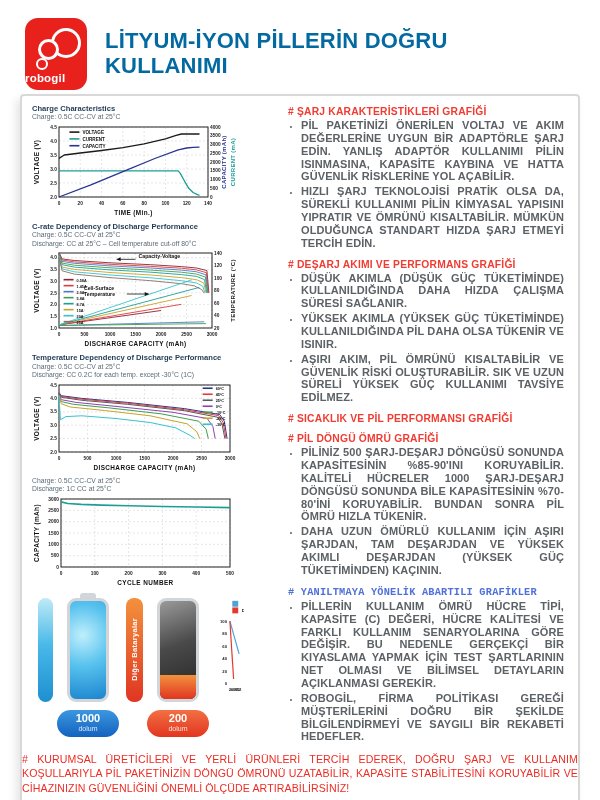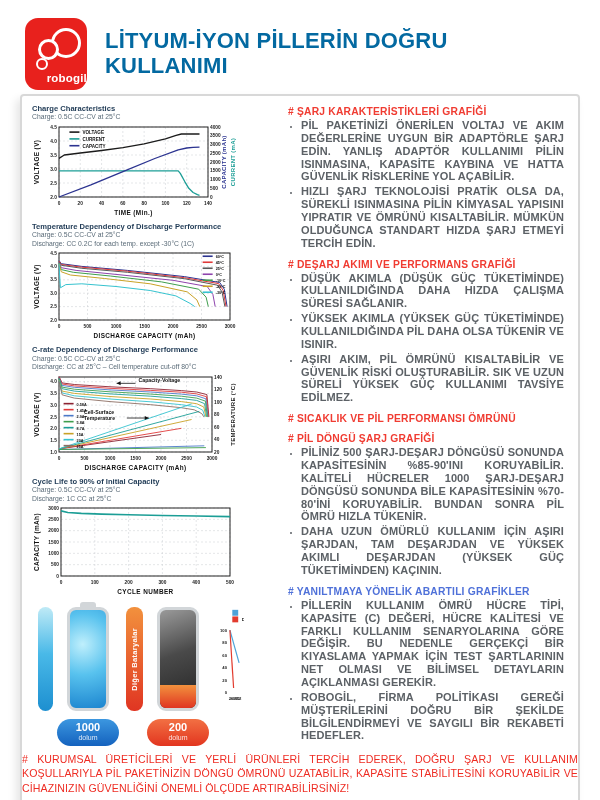--- a/index.html
+++ b/index.html
@@ -5,21 +5,21 @@
   html,body{margin:0;padding:0;background:#fff;}
   body{width:600px;height:800px;overflow:hidden;font-family:"Liberation Sans",sans-serif;-webkit-font-smoothing:antialiased;}
   .page{width:600px;height:800px;position:relative;background:#fff;}
 
   
   .header{display:flex;align-items:center;gap:18px;padding:12px 0 4px 25px;height:84px;}
   .logo{width:62px;height:72px;background:#e8211d;border-radius:13px;position:relative;flex:0 0 auto;}
   .logo .c1{position:absolute;left:26px;top:10px;width:24px;height:24px;border:3px solid #fff;border-radius:50%;}
   .logo .c2{position:absolute;left:13px;top:21px;width:15px;height:15px;border:3px solid #fff;border-radius:50%;background:#e8211d;}
   .logo .c3{position:absolute;left:11px;top:40px;width:8px;height:8px;border:2.5px solid #fff;border-radius:50%;}
-  .logo .logo-text{position:absolute;bottom:6px;left:0;right:0;text-align:right;color:#fff;font-weight:bold;font-size:11.5px;letter-spacing:.2px;}
+  .logo .logo-text{position:absolute;bottom:6px;left:0;right:0;text-align:left;color:#fff;font-weight:bold;font-size:11.5px;letter-spacing:.2px;}
   .page-title{max-width:450px;font-size:22px;line-height:1.12;font-weight:800;color:#0369a1;letter-spacing:.2px;}
 
   
   .card{position:absolute;left:20px;top:94px;width:560px;height:748px;border:2px solid #d8d8d8;border-radius:4px;background:#fff;box-shadow:-4px 5px 8px rgba(0,0,0,.10);box-sizing:border-box;padding:8px 10px 6px 10px;display:flex;gap:8px;}
 
   
   .left-col{width:212px;flex:0 0 auto;display:flex;flex-direction:column;gap:5px;}
   .fig{margin:0;}
   .fig-title{font-size:7.6px;font-weight:bold;color:#1f3a55;line-height:1.25;}
   .fig-sub{font-size:6.8px;color:#5a6b78;line-height:1.25;}
@@ -42,21 +42,21 @@
   .badge.blue{background:linear-gradient(180deg,#3c97e0,#1462be);}
   .badge.red{background:linear-gradient(180deg,#f27043,#e2351f);}
   .badge-num{font-size:11px;font-weight:800;}
   .badge-sub{font-size:7px;opacity:.85;margin-top:1px;}
   .plot.small{width:90px;height:96px;margin-top:2px;}
 
   
   .right-col{flex:1;display:flex;flex-direction:column;gap:7px;padding:2px 4px 0 6px;margin-left:30px;}
   .sec-title{font-size:10.3px;font-weight:800;letter-spacing:.2px;margin:0 0 2px 0;}
   .sec-title.red{color:#f03c32;}
-  .sec-title.blue{color:#4f71d9;}
+  .sec-title.blue{color:#4f71d9;font-family:Liberation Mono, monospace;}
   .sec ul{margin:0;padding-left:13px;}
   .sec li{font-size:11px;font-weight:bold;color:#5c6166;line-height:1.17;text-align:justify;margin-bottom:2px;letter-spacing:.1px;}
   .sec li::marker{color:#5c6166;font-size:8px;}
 
   
   .footer{position:absolute;left:22px;top:752px;width:556px;font-size:10.6px;font-weight:400;color:#ee2c23;line-height:1.35;text-align:justify;letter-spacing:.1px;}
 </style>
 </head>
 <body>
 
@@ -126,80 +126,20 @@
               <text transform="rotate(-90 203 40)" x="203" y="40" font-size="6" text-anchor="middle" font-weight="bold" fill="#1c9e96" letter-spacing="0.3">CURRENT (mA)</text>
               <polyline points="27.0,36.4 32.3,33.0 48.3,31.0 69.6,28.5 90.9,25.7 112.1,21.8 133.4,16.8 144.1,13.4 149.4,12.0 167.5,12.0" fill="none" stroke="#1b1b1b" stroke-width="1.3" stroke-linejoin="round"></polyline>
               <polyline points="27.0,48.8 146.2,48.8 148.3,51.4 152.6,59.3 156.8,66.3 161.1,70.5 165.4,72.7 167.5,73.3" fill="none" stroke="#1c9e96" stroke-width="1.3" stroke-linejoin="round"></polyline>
               <polyline points="27.0,75.0 58.9,62.8 90.9,49.6 122.8,36.5 146.2,27.8 154.7,26.0 161.1,25.3 167.5,25.1" fill="none" stroke="#2b3390" stroke-width="1.3" stroke-linejoin="round"></polyline>
               <line x1="37.43" y1="10.100000000000001" x2="47.43" y2="10.100000000000001" stroke="#1b1b1b" stroke-width="1.6"></line>
               <text x="50.43" y="12.4" font-size="4.6" font-weight="bold" fill="#111">VOLTAGE</text>
               <line x1="37.43" y1="16.900000000000002" x2="47.43" y2="16.900000000000002" stroke="#1c9e96" stroke-width="1.6"></line>
               <text x="50.43" y="19.200000000000003" font-size="4.6" font-weight="bold" fill="#111">CURRENT</text>
               <line x1="37.43" y1="23.7" x2="47.43" y2="23.7" stroke="#2b3390" stroke-width="1.6"></line>
               <text x="50.43" y="26" font-size="4.6" font-weight="bold" fill="#111">CAPACITY</text>
-            </svg></div>
-      </figure>
-
-      <figure class="fig">
-        <figcaption>
-          <div class="fig-title">Temperature Dependency of Discharge Performance</div>
-          <div class="fig-sub">Charge: 0.5C CC-CV at 25°C</div>
-          <div class="fig-sub">Discharge: CC 0.2C for each temp. except -30°C (1C)</div>
-        </figcaption>
-        <div class="plot" style="height:92px"><svg width="206" height="92" viewBox="0 0 206 92" xmlns="http://www.w3.org/2000/svg">
-              <line x1="27" y1="5" x2="27" y2="72" stroke="#c9ccd1" stroke-width="0.5" stroke-dasharray="2,2"></line>
-              <line x1="55.5" y1="5" x2="55.5" y2="72" stroke="#c9ccd1" stroke-width="0.5" stroke-dasharray="2,2"></line>
-              <line x1="84" y1="5" x2="84" y2="72" stroke="#c9ccd1" stroke-width="0.5" stroke-dasharray="2,2"></line>
-              <line x1="112.5" y1="5" x2="112.5" y2="72" stroke="#c9ccd1" stroke-width="0.5" stroke-dasharray="2,2"></line>
-              <line x1="141" y1="5" x2="141" y2="72" stroke="#c9ccd1" stroke-width="0.5" stroke-dasharray="2,2"></line>
-              <line x1="169.5" y1="5" x2="169.5" y2="72" stroke="#c9ccd1" stroke-width="0.5" stroke-dasharray="2,2"></line>
-              <line x1="198" y1="5" x2="198" y2="72" stroke="#c9ccd1" stroke-width="0.5" stroke-dasharray="2,2"></line>
-              <line x1="27" y1="72" x2="198" y2="72" stroke="#c9ccd1" stroke-width="0.5" stroke-dasharray="2,2"></line>
-              <line x1="27" y1="58.6" x2="198" y2="58.6" stroke="#c9ccd1" stroke-width="0.5" stroke-dasharray="2,2"></line>
-              <line x1="27" y1="45.2" x2="198" y2="45.2" stroke="#c9ccd1" stroke-width="0.5" stroke-dasharray="2,2"></line>
-              <line x1="27" y1="31.800000000000004" x2="198" y2="31.800000000000004" stroke="#c9ccd1" stroke-width="0.5" stroke-dasharray="2,2"></line>
-              <line x1="27" y1="18.4" x2="198" y2="18.4" stroke="#c9ccd1" stroke-width="0.5" stroke-dasharray="2,2"></line>
-              <line x1="27" y1="5" x2="198" y2="5" stroke="#c9ccd1" stroke-width="0.5" stroke-dasharray="2,2"></line>
-              <rect x="27" y="5" width="171" height="67" fill="none" stroke="#222" stroke-width="1"></rect>
-              <text x="27" y="79.8" font-size="4.8" text-anchor="middle" font-weight="bold" fill="#222">0</text>
-              <text x="55.5" y="79.8" font-size="4.8" text-anchor="middle" font-weight="bold" fill="#222">500</text>
-              <text x="84" y="79.8" font-size="4.8" text-anchor="middle" font-weight="bold" fill="#222">1000</text>
-              <text x="112.5" y="79.8" font-size="4.8" text-anchor="middle" font-weight="bold" fill="#222">1500</text>
-              <text x="141" y="79.8" font-size="4.8" text-anchor="middle" font-weight="bold" fill="#222">2000</text>
-              <text x="169.5" y="79.8" font-size="4.8" text-anchor="middle" font-weight="bold" fill="#222">2500</text>
-              <text x="198" y="79.8" font-size="4.8" text-anchor="middle" font-weight="bold" fill="#222">3000</text>
-              <text x="25" y="73.68" font-size="4.8" text-anchor="end" font-weight="bold" fill="#222">2.0</text>
-              <text x="25" y="60.28" font-size="4.8" text-anchor="end" font-weight="bold" fill="#222">2.5</text>
-              <text x="25" y="46.88" font-size="4.8" text-anchor="end" font-weight="bold" fill="#222">3.0</text>
-              <text x="25" y="33.480000000000004" font-size="4.8" text-anchor="end" font-weight="bold" fill="#222">3.5</text>
-              <text x="25" y="20.08" font-size="4.8" text-anchor="end" font-weight="bold" fill="#222">4.0</text>
-              <text x="25" y="6.68" font-size="4.8" text-anchor="end" font-weight="bold" fill="#222">4.5</text>
-              <text x="112.5" y="90" font-size="6.4" text-anchor="middle" font-weight="bold" fill="#111" letter-spacing="0.4">DISCHARGE CAPACITY (mAh)</text>
-              <text transform="rotate(-90 7 38.5)" x="7" y="38.5" font-size="6.4" text-anchor="middle" font-weight="bold" fill="#111" letter-spacing="0.4">VOLTAGE (V)</text>
-              <polyline points="27.0,12.5 29.3,15.7 49.8,18.4 95.4,22.4 152.4,28.6 187.7,34.5 192.3,41.2 195.1,58.6" fill="none" stroke="#2b3390" stroke-width="1" stroke-linejoin="round"></polyline>
-              <polyline points="27.0,13.0 29.3,16.5 49.8,19.2 95.4,23.2 152.4,29.7 186.6,35.6 191.2,42.5 194.0,58.6" fill="none" stroke="#e03a3a" stroke-width="1" stroke-linejoin="round"></polyline>
-              <polyline points="27.0,13.6 29.3,17.3 49.8,20.3 95.4,24.3 152.4,30.7 185.5,37.2 190.0,43.9 192.9,58.6" fill="none" stroke="#5a5a5a" stroke-width="1" stroke-linejoin="round"></polyline>
-              <polyline points="27.0,14.4 29.3,19.7 44.1,22.4 84.0,26.4 141.0,32.3 175.2,38.5 180.9,46.5 183.2,58.6" fill="none" stroke="#8e44ad" stroke-width="1" stroke-linejoin="round"></polyline>
-              <polyline points="27.0,15.2 29.3,21.6 41.3,24.3 78.3,28.0 129.6,33.9 166.7,41.2 174.1,49.2 176.3,58.6" fill="none" stroke="#3f9e4d" stroke-width="1" stroke-linejoin="round"></polyline>
-              <polyline points="27.0,15.7 29.3,23.8 38.4,27.0 72.6,30.5 118.2,35.8 155.3,43.9 164.9,51.9 167.8,58.6" fill="none" stroke="#c9a227" stroke-width="1" stroke-linejoin="round"></polyline>
-              <polyline points="27.0,15.7 28.4,39.8 33.8,36.6 49.8,35.8 84.0,38.5 118.2,42.5 143.9,47.9 158.1,55.4 162.7,58.6" fill="none" stroke="#36c3cf" stroke-width="1" stroke-linejoin="round"></polyline>
-              <line x1="170.64" y1="8.24" x2="180.64" y2="8.24" stroke="#2b3390" stroke-width="1.6"></line>
-              <text x="183.64" y="10.14" font-size="3.8" font-weight="bold" fill="#111">60°C</text>
-              <line x1="170.64" y1="14.24" x2="180.64" y2="14.24" stroke="#e03a3a" stroke-width="1.6"></line>
-              <text x="183.64" y="16.14" font-size="3.8" font-weight="bold" fill="#111">45°C</text>
-              <line x1="170.64" y1="20.24" x2="180.64" y2="20.24" stroke="#5a5a5a" stroke-width="1.6"></line>
-              <text x="183.64" y="22.14" font-size="3.8" font-weight="bold" fill="#111">25°C</text>
-              <line x1="170.64" y1="26.24" x2="180.64" y2="26.24" stroke="#8e44ad" stroke-width="1.6"></line>
-              <text x="183.64" y="28.14" font-size="3.8" font-weight="bold" fill="#111">0°C</text>
-              <line x1="170.64" y1="32.24" x2="180.64" y2="32.24" stroke="#3f9e4d" stroke-width="1.6"></line>
-              <text x="183.64" y="34.14" font-size="3.8" font-weight="bold" fill="#111">-10°C</text>
-              <line x1="170.64" y1="38.24" x2="180.64" y2="38.24" stroke="#c9a227" stroke-width="1.6"></line>
-              <text x="183.64" y="40.14" font-size="3.8" font-weight="bold" fill="#111">-20°C</text>
-              <line x1="170.64" y1="44.24" x2="180.64" y2="44.24" stroke="#36c3cf" stroke-width="1.6"></line>
-              <text x="183.64" y="46.14" font-size="3.8" font-weight="bold" fill="#111">-30°C</text>
             </svg></div>
       </figure>
 
       <figure class="fig">
         <figcaption>
           <div class="fig-title">C-rate Dependency of Discharge Performance</div>
           <div class="fig-sub">Charge: 0.5C CC-CV at 25°C</div>
           <div class="fig-sub">Discharge: CC at 25°C – Cell temperature cut-off 80°C</div>
         </figcaption>
         <div class="plot" style="height:100px"><svg width="206" height="100" viewBox="0 0 206 100" xmlns="http://www.w3.org/2000/svg">
@@ -278,21 +218,80 @@
               <text x="51.989999999999995" y="47.65625" font-size="5.2" font-weight="bold" fill="#111">Temperature</text>
               <line x1="103.5" y1="11.328125" x2="84.63" y2="11.328125" stroke="#111" stroke-width="0.8"></line>
               <polygon points="84.63,11.328125 88.63,9.328125 88.63,13.328125" fill="#111"></polygon>
               <line x1="94.83" y1="46.01562499999999" x2="116.76" y2="46.01562499999999" stroke="#111" stroke-width="0.8"></line>
               <polygon points="116.76,46.01562499999999 112.76,44.01562499999999 112.76,48.01562499999999" fill="#111"></polygon>
             </svg></div>
       </figure>
 
       <figure class="fig">
         <figcaption>
-          <div class="fig-title">Cycle Life to 90% of Initial Capacity</div>
+          <div class="fig-title">Temperature Dependency of Discharge Performance</div>
+          <div class="fig-sub">Charge: 0.5C CC-CV at 25°C</div>
+          <div class="fig-sub">Discharge: CC 0.2C for each temp. except -30°C (1C)</div>
+        </figcaption>
+        <div class="plot" style="height:92px"><svg width="206" height="92" viewBox="0 0 206 92" xmlns="http://www.w3.org/2000/svg">
+              <line x1="27" y1="5" x2="27" y2="72" stroke="#c9ccd1" stroke-width="0.5" stroke-dasharray="2,2"></line>
+              <line x1="55.5" y1="5" x2="55.5" y2="72" stroke="#c9ccd1" stroke-width="0.5" stroke-dasharray="2,2"></line>
+              <line x1="84" y1="5" x2="84" y2="72" stroke="#c9ccd1" stroke-width="0.5" stroke-dasharray="2,2"></line>
+              <line x1="112.5" y1="5" x2="112.5" y2="72" stroke="#c9ccd1" stroke-width="0.5" stroke-dasharray="2,2"></line>
+              <line x1="141" y1="5" x2="141" y2="72" stroke="#c9ccd1" stroke-width="0.5" stroke-dasharray="2,2"></line>
+              <line x1="169.5" y1="5" x2="169.5" y2="72" stroke="#c9ccd1" stroke-width="0.5" stroke-dasharray="2,2"></line>
+              <line x1="198" y1="5" x2="198" y2="72" stroke="#c9ccd1" stroke-width="0.5" stroke-dasharray="2,2"></line>
+              <line x1="27" y1="72" x2="198" y2="72" stroke="#c9ccd1" stroke-width="0.5" stroke-dasharray="2,2"></line>
+              <line x1="27" y1="58.6" x2="198" y2="58.6" stroke="#c9ccd1" stroke-width="0.5" stroke-dasharray="2,2"></line>
+              <line x1="27" y1="45.2" x2="198" y2="45.2" stroke="#c9ccd1" stroke-width="0.5" stroke-dasharray="2,2"></line>
+              <line x1="27" y1="31.800000000000004" x2="198" y2="31.800000000000004" stroke="#c9ccd1" stroke-width="0.5" stroke-dasharray="2,2"></line>
+              <line x1="27" y1="18.4" x2="198" y2="18.4" stroke="#c9ccd1" stroke-width="0.5" stroke-dasharray="2,2"></line>
+              <line x1="27" y1="5" x2="198" y2="5" stroke="#c9ccd1" stroke-width="0.5" stroke-dasharray="2,2"></line>
+              <rect x="27" y="5" width="171" height="67" fill="none" stroke="#222" stroke-width="1"></rect>
+              <text x="27" y="79.8" font-size="4.8" text-anchor="middle" font-weight="bold" fill="#222">0</text>
+              <text x="55.5" y="79.8" font-size="4.8" text-anchor="middle" font-weight="bold" fill="#222">500</text>
+              <text x="84" y="79.8" font-size="4.8" text-anchor="middle" font-weight="bold" fill="#222">1000</text>
+              <text x="112.5" y="79.8" font-size="4.8" text-anchor="middle" font-weight="bold" fill="#222">1500</text>
+              <text x="141" y="79.8" font-size="4.8" text-anchor="middle" font-weight="bold" fill="#222">2000</text>
+              <text x="169.5" y="79.8" font-size="4.8" text-anchor="middle" font-weight="bold" fill="#222">2500</text>
+              <text x="198" y="79.8" font-size="4.8" text-anchor="middle" font-weight="bold" fill="#222">3000</text>
+              <text x="25" y="73.68" font-size="4.8" text-anchor="end" font-weight="bold" fill="#222">2.0</text>
+              <text x="25" y="60.28" font-size="4.8" text-anchor="end" font-weight="bold" fill="#222">2.5</text>
+              <text x="25" y="46.88" font-size="4.8" text-anchor="end" font-weight="bold" fill="#222">3.0</text>
+              <text x="25" y="33.480000000000004" font-size="4.8" text-anchor="end" font-weight="bold" fill="#222">3.5</text>
+              <text x="25" y="20.08" font-size="4.8" text-anchor="end" font-weight="bold" fill="#222">4.0</text>
+              <text x="25" y="6.68" font-size="4.8" text-anchor="end" font-weight="bold" fill="#222">4.5</text>
+              <text x="112.5" y="90" font-size="6.4" text-anchor="middle" font-weight="bold" fill="#111" letter-spacing="0.4">DISCHARGE CAPACITY (mAh)</text>
+              <text transform="rotate(-90 7 38.5)" x="7" y="38.5" font-size="6.4" text-anchor="middle" font-weight="bold" fill="#111" letter-spacing="0.4">VOLTAGE (V)</text>
+              <polyline points="27.0,12.5 29.3,15.7 49.8,18.4 95.4,22.4 152.4,28.6 187.7,34.5 192.3,41.2 195.1,58.6" fill="none" stroke="#2b3390" stroke-width="1" stroke-linejoin="round"></polyline>
+              <polyline points="27.0,13.0 29.3,16.5 49.8,19.2 95.4,23.2 152.4,29.7 186.6,35.6 191.2,42.5 194.0,58.6" fill="none" stroke="#e03a3a" stroke-width="1" stroke-linejoin="round"></polyline>
+              <polyline points="27.0,13.6 29.3,17.3 49.8,20.3 95.4,24.3 152.4,30.7 185.5,37.2 190.0,43.9 192.9,58.6" fill="none" stroke="#5a5a5a" stroke-width="1" stroke-linejoin="round"></polyline>
+              <polyline points="27.0,14.4 29.3,19.7 44.1,22.4 84.0,26.4 141.0,32.3 175.2,38.5 180.9,46.5 183.2,58.6" fill="none" stroke="#8e44ad" stroke-width="1" stroke-linejoin="round"></polyline>
+              <polyline points="27.0,15.2 29.3,21.6 41.3,24.3 78.3,28.0 129.6,33.9 166.7,41.2 174.1,49.2 176.3,58.6" fill="none" stroke="#3f9e4d" stroke-width="1" stroke-linejoin="round"></polyline>
+              <polyline points="27.0,15.7 29.3,23.8 38.4,27.0 72.6,30.5 118.2,35.8 155.3,43.9 164.9,51.9 167.8,58.6" fill="none" stroke="#c9a227" stroke-width="1" stroke-linejoin="round"></polyline>
+              <polyline points="27.0,15.7 28.4,39.8 33.8,36.6 49.8,35.8 84.0,38.5 118.2,42.5 143.9,47.9 158.1,55.4 162.7,58.6" fill="none" stroke="#36c3cf" stroke-width="1" stroke-linejoin="round"></polyline>
+              <line x1="170.64" y1="8.24" x2="180.64" y2="8.24" stroke="#2b3390" stroke-width="1.6"></line>
+              <text x="183.64" y="10.14" font-size="3.8" font-weight="bold" fill="#111">60°C</text>
+              <line x1="170.64" y1="14.24" x2="180.64" y2="14.24" stroke="#e03a3a" stroke-width="1.6"></line>
+              <text x="183.64" y="16.14" font-size="3.8" font-weight="bold" fill="#111">45°C</text>
+              <line x1="170.64" y1="20.24" x2="180.64" y2="20.24" stroke="#5a5a5a" stroke-width="1.6"></line>
+              <text x="183.64" y="22.14" font-size="3.8" font-weight="bold" fill="#111">25°C</text>
+              <line x1="170.64" y1="26.24" x2="180.64" y2="26.24" stroke="#8e44ad" stroke-width="1.6"></line>
+              <text x="183.64" y="28.14" font-size="3.8" font-weight="bold" fill="#111">0°C</text>
+              <line x1="170.64" y1="32.24" x2="180.64" y2="32.24" stroke="#3f9e4d" stroke-width="1.6"></line>
+              <text x="183.64" y="34.14" font-size="3.8" font-weight="bold" fill="#111">-10°C</text>
+              <line x1="170.64" y1="38.24" x2="180.64" y2="38.24" stroke="#c9a227" stroke-width="1.6"></line>
+              <text x="183.64" y="40.14" font-size="3.8" font-weight="bold" fill="#111">-20°C</text>
+              <line x1="170.64" y1="44.24" x2="180.64" y2="44.24" stroke="#36c3cf" stroke-width="1.6"></line>
+              <text x="183.64" y="46.14" font-size="3.8" font-weight="bold" fill="#111">-30°C</text>
+            </svg></div>
+      </figure>
+
+      <figure class="fig">
+        <figcaption>
           <div class="fig-sub">Charge: 0.5C CC-CV at 25°C</div>
           <div class="fig-sub">Discharge: 1C CC at 25°C</div>
         </figcaption>
         <div class="plot" style="height:93px"><svg width="206" height="93" viewBox="0 0 206 93" xmlns="http://www.w3.org/2000/svg">
               <line x1="29" y1="5" x2="29" y2="73" stroke="#c9ccd1" stroke-width="0.5" stroke-dasharray="2,2"></line>
               <line x1="62.800000000000004" y1="5" x2="62.800000000000004" y2="73" stroke="#c9ccd1" stroke-width="0.5" stroke-dasharray="2,2"></line>
               <line x1="96.60000000000001" y1="5" x2="96.60000000000001" y2="73" stroke="#c9ccd1" stroke-width="0.5" stroke-dasharray="2,2"></line>
               <line x1="130.39999999999998" y1="5" x2="130.39999999999998" y2="73" stroke="#c9ccd1" stroke-width="0.5" stroke-dasharray="2,2"></line>
               <line x1="164.20000000000002" y1="5" x2="164.20000000000002" y2="73" stroke="#c9ccd1" stroke-width="0.5" stroke-dasharray="2,2"></line>
               <line x1="198" y1="5" x2="198" y2="73" stroke="#c9ccd1" stroke-width="0.5" stroke-dasharray="2,2"></line>
@@ -371,39 +370,39 @@
       </div>
 
     </div>
 
     <div class="right-col">
 
       <div class="sec">
         <div class="sec-title red"># ŞARJ KARAKTERİSTİKLERİ GRAFİĞİ</div>
         <ul>
           <li>PİL PAKETİNİZİ ÖNERİLEN VOLTAJ VE AKIM DEĞERLERİNE UYGUN BİR ADAPTÖRLE ŞARJ EDİN. YANLIŞ ADAPTÖR KULLANIMI PİLİN ISINMASINA, KAPASİTE KAYBINA VE HATTA GÜVENLİK RİSKLERİNE YOL AÇABİLİR.</li>
-          <li>HIZLI ŞARJ TEKNOLOJİSİ PRATİK OLSA DA, SÜREKLİ ISINMASINA PİLİN KİMYASAL YAPISINI YIPRATIR VE ÖMRÜNÜ KISALTABİLİR. MÜMKÜN OLDUĞUNCA STANDART HIZDA ŞARJ ETMEYİ TERCİH EDİN.</li>
+          <li>HIZLI ŞARJ TEKNOLOJİSİ PRATİK OLSA DA, SÜREKLİ KULLANIMI PİLİN KİMYASAL YAPISINI YIPRATIR VE ÖMRÜNÜ KISALTABİLİR. MÜMKÜN OLDUĞUNCA STANDART HIZDA ŞARJ ETMEYİ TERCİH EDİN.</li>
         </ul>
       </div>
 
       <div class="sec">
         <div class="sec-title red"># DEŞARJ AKIMI VE PERFORMANS GRAFİĞİ</div>
         <ul>
           <li>DÜŞÜK AKIMLA (DÜŞÜK GÜÇ TÜKETİMİNDE) KULLANILDIĞINDA DAHA HIZDA ÇALIŞMA SÜRESİ SAĞLANIR.</li>
           <li>YÜKSEK AKIMLA (YÜKSEK GÜÇ TÜKETİMİNDE) KULLANILDIĞINDA PİL DAHA OLSA TÜKENİR VE ISINIR.</li>
           <li>AŞIRI AKIM, PİL ÖMRÜNÜ KISALTABİLİR VE GÜVENLİK RİSKİ OLUŞTURABİLİR. SIK VE UZUN SÜRELİ YÜKSEK GÜÇ KULLANIMI TAVSİYE EDİLMEZ.</li>
         </ul>
       </div>
 
       <div class="sec">
-        <div class="sec-title red"># SICAKLIK VE PİL PERFORMANSI ÖMRÜNÜ</div>
+        <div class="sec-title red"># SICAKLIK VE PİL PERFORMANSI GRAFİĞİ</div>
       </div>
 
       <div class="sec">
-        <div class="sec-title red"># PİL DÖNGÜ ŞARJ GRAFİĞİ</div>
+        <div class="sec-title red"># PİL DÖNGÜ ÖMRÜ GRAFİĞİ</div>
         <ul>
           <li>PİLİNİZ 500 ŞARJ-DEŞARJ DÖNGÜSÜ SONUNDA KAPASİTESİNİN %85-90'INI KORUYABİLİR. KALİTELİ HÜCRELER 1000 ŞARJ-DEŞARJ DÖNGÜSÜ SONUNDA BİLE KAPASİTESİNİN %70-80'İNİ KORUYABİLİR. BUNDAN SONRA PİL ÖMRÜ HIZLA TÜKENİR.</li>
           <li>DAHA UZUN ÖMÜRLÜ KULLANIM İÇİN AŞIRI ŞARJDAN, TAM DEŞARJDAN VE YÜKSEK AKIMLI DEŞARJDAN (YÜKSEK GÜÇ TÜKETİMİNDEN) KAÇININ.</li>
         </ul>
       </div>
 
       <div class="sec">
         <div class="sec-title blue"># YANILTMAYA YÖNELİK ABARTILI GRAFİKLER</div>
         <ul>
           <li>PİLLERİN KULLANIM ÖMRÜ HÜCRE TİPİ, KAPASİTE (C) DEĞERİ, HÜCRE KALİTESİ VE FARKLI KULLANIM SENARYOLARINA GÖRE DEĞİŞİR. BU NEDENLE GERÇEKÇİ BİR KIYASLAMA YAPMAK İÇİN TEST ŞARTLARININ NET OLMASI VE BİLİMSEL DETAYLARIN AÇIKLANMASI GEREKİR.</li>

